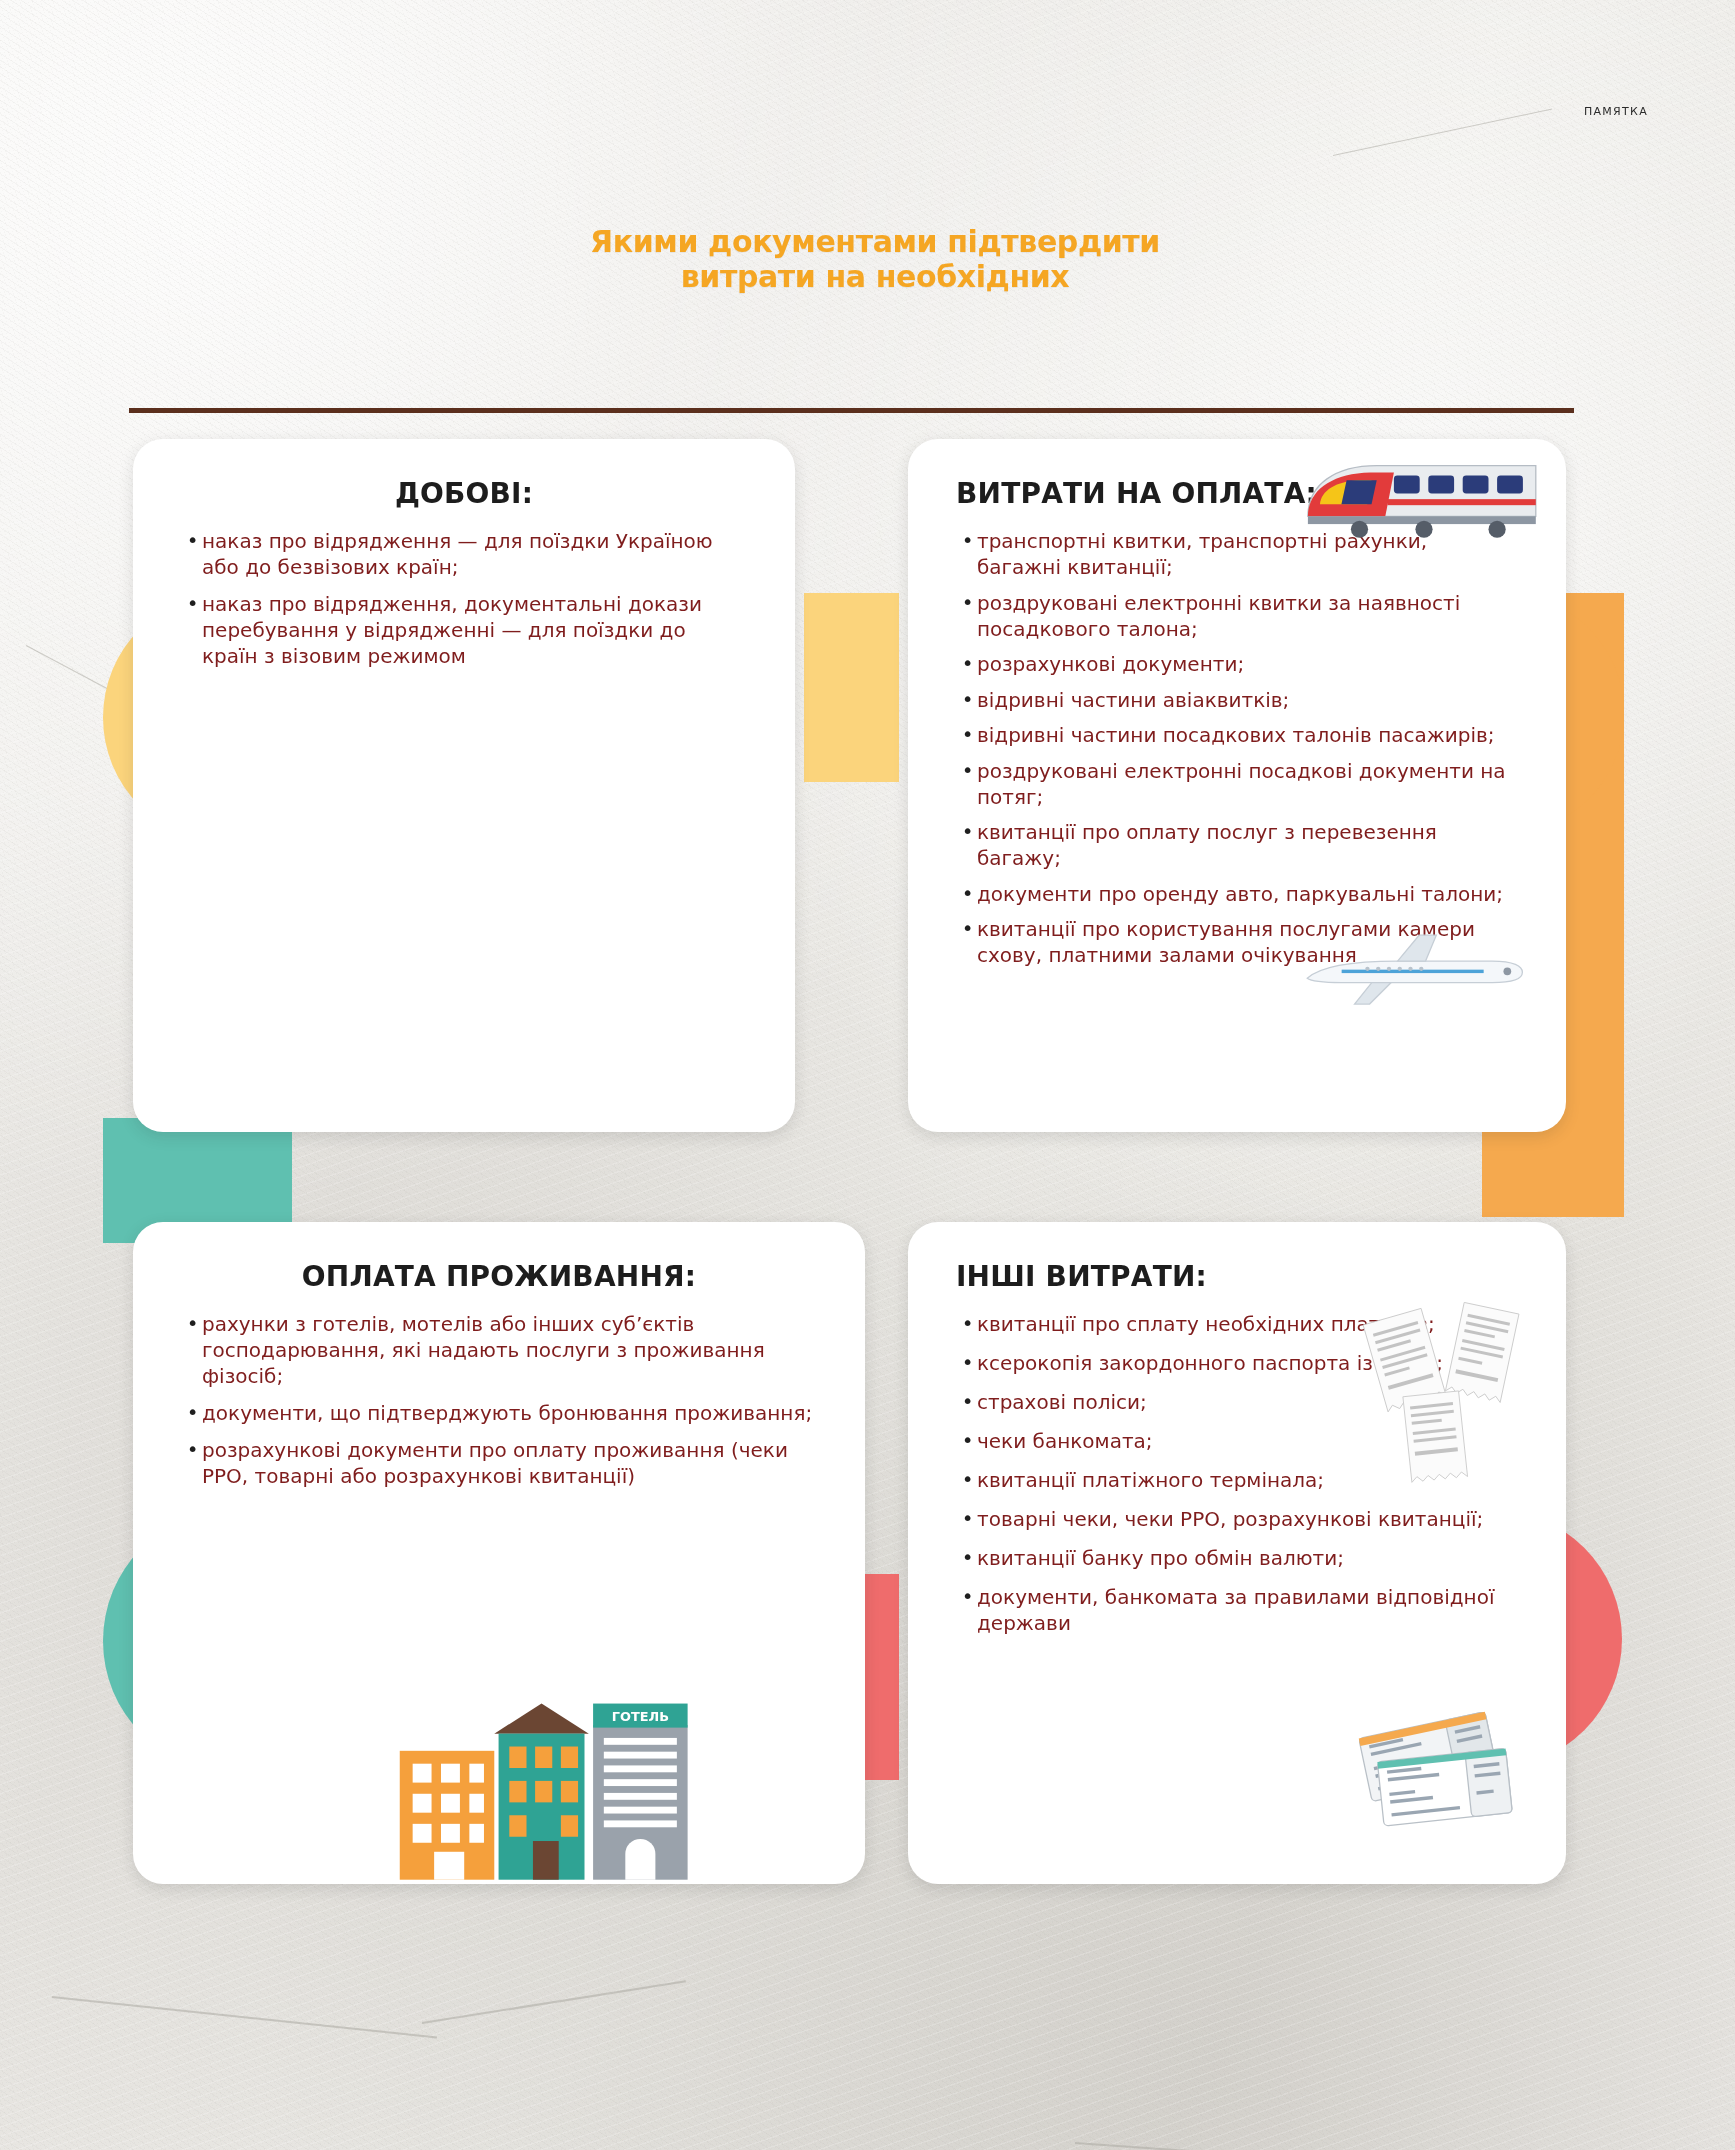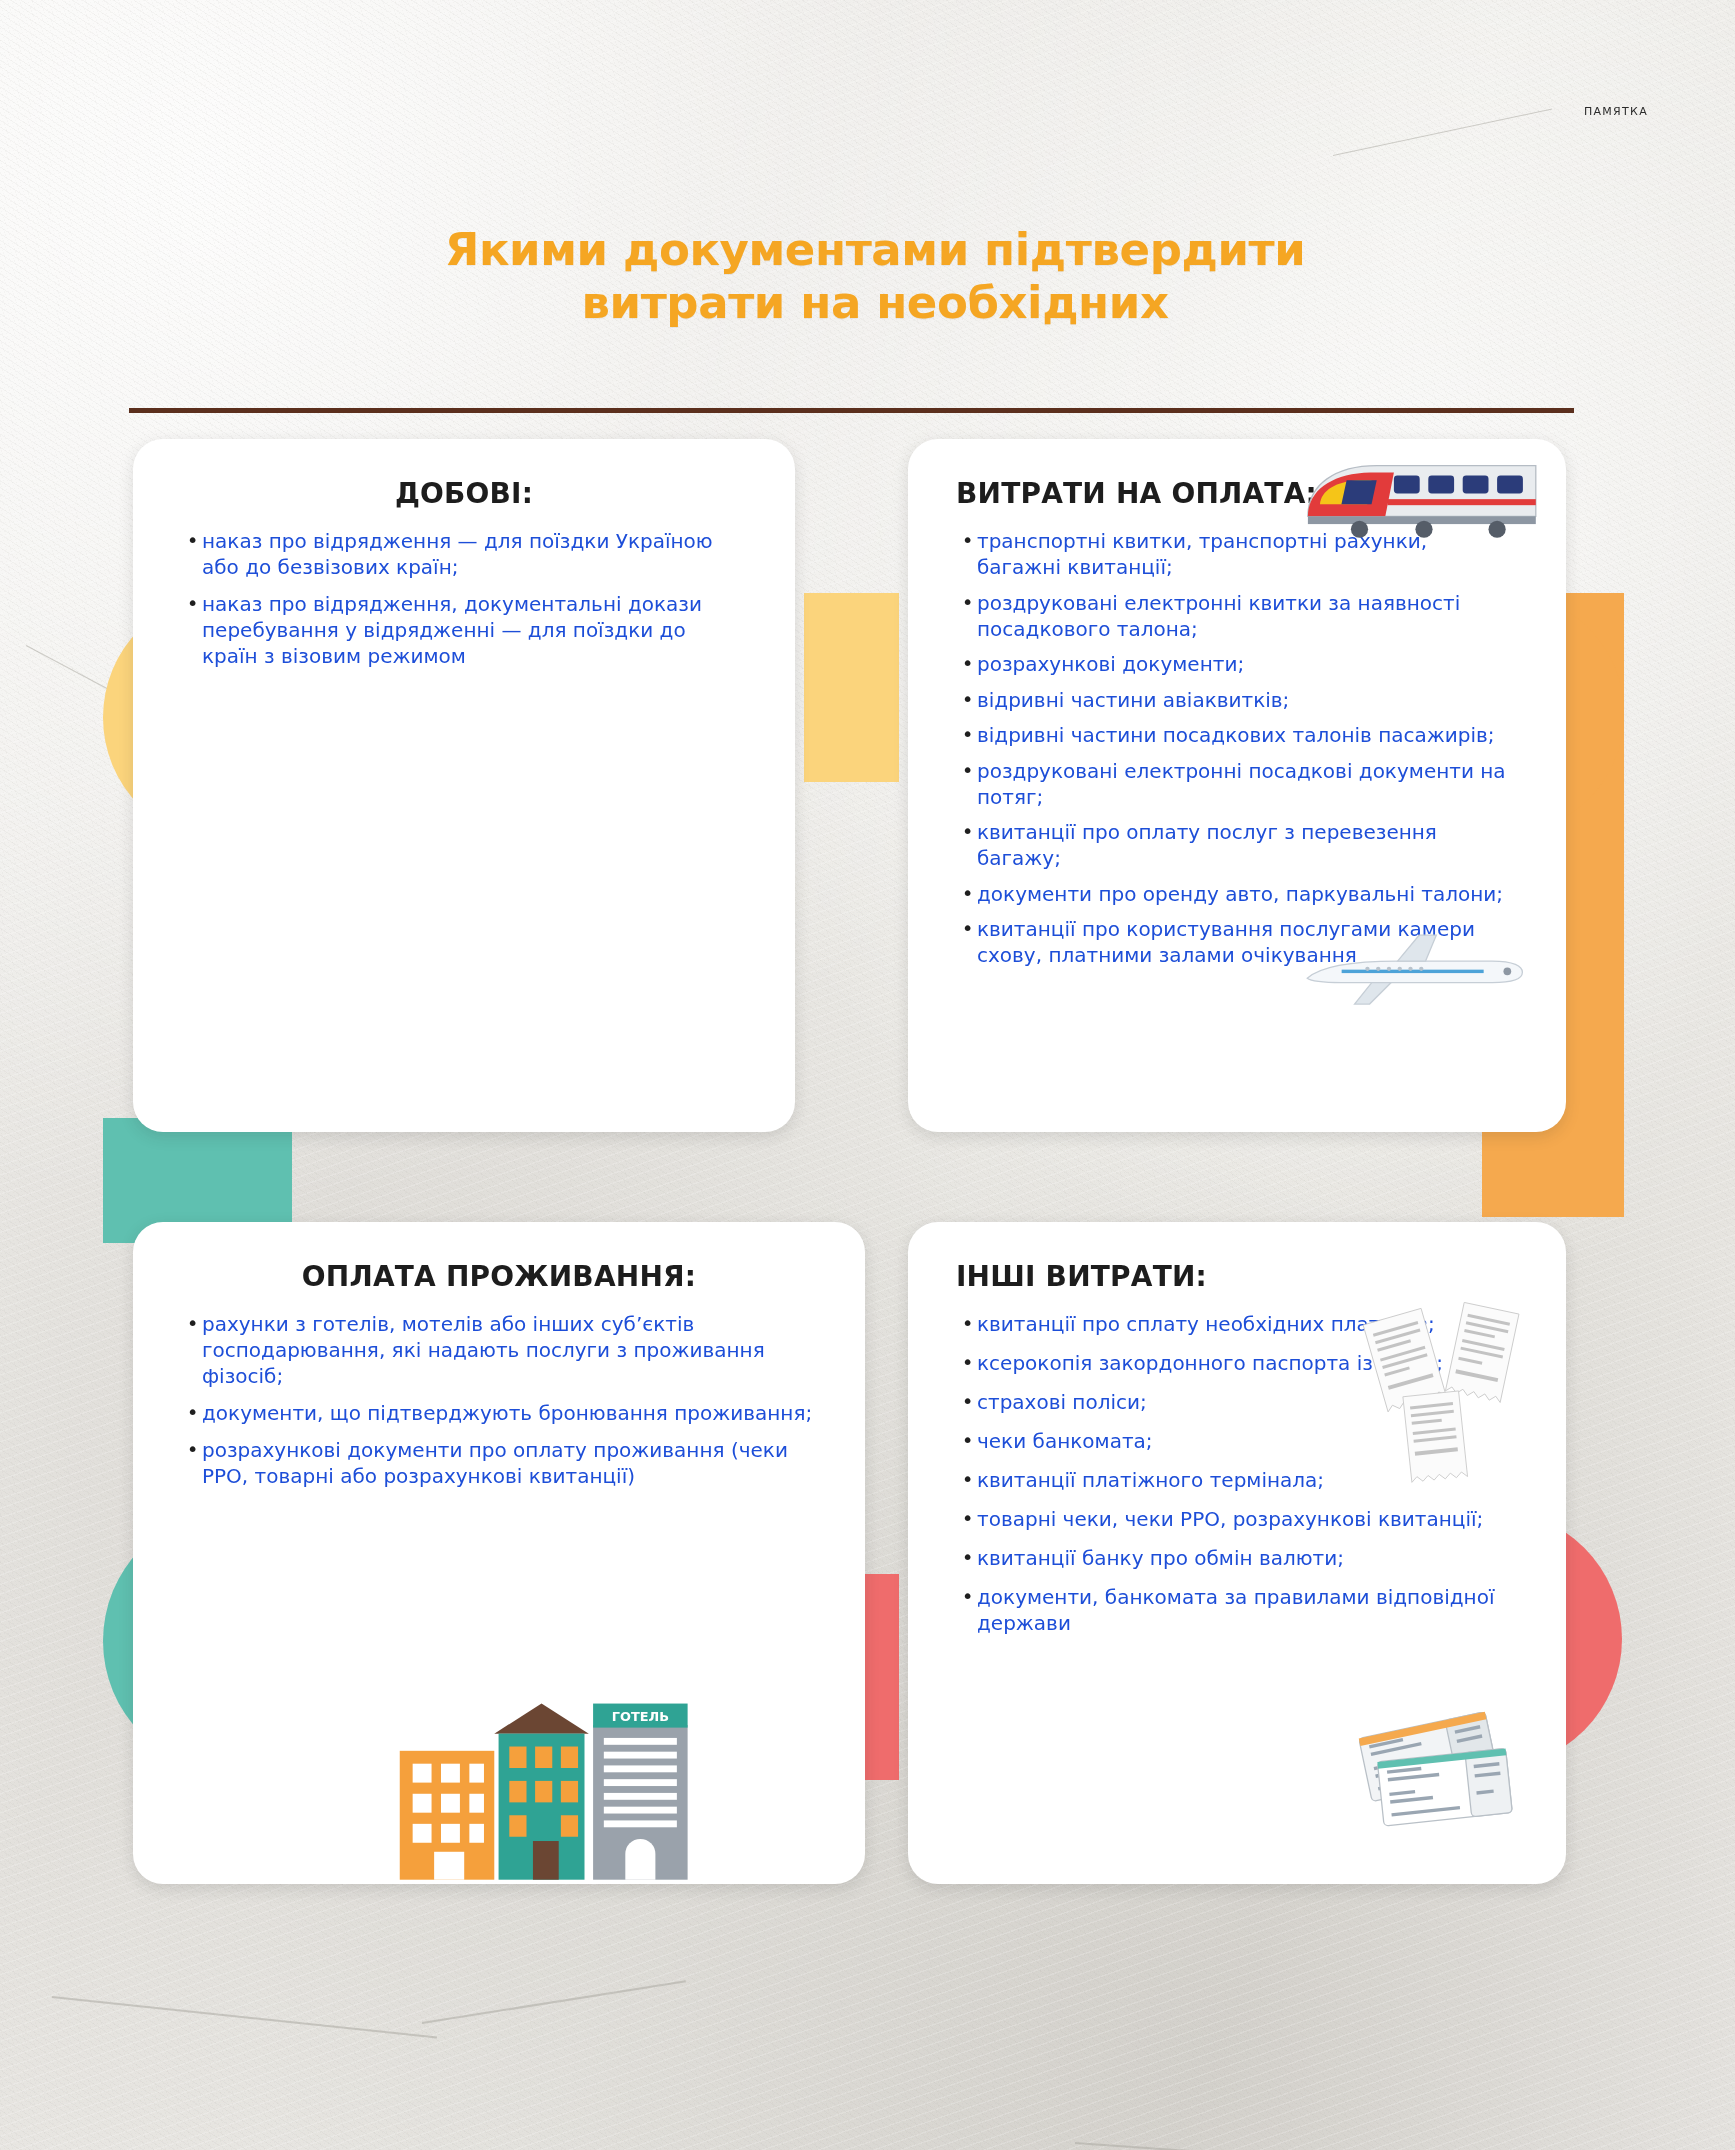--- a/index.html
+++ b/index.html
@@ -53,21 +53,21 @@
     font-weight: 400;
   }
   .title {
     position: absolute;
     left: 129px;
     right: 115px;
     top: 224px;
     text-align: center;
     color: #f5a623;
     font-weight: bold;
-    font-size: 45px;
+    font-size: 30px;
     line-height: 1.17;
     letter-spacing: -0.4px;
     text-shadow: 0 0.9px 0 rgba(0,0,0,0.05);
   }
   .title-rule {
     position: absolute;
     left: 129px;
     width: 1445px;
     top: 408px;
     height: 5.2px;
@@ -157,21 +157,21 @@
   }
   ul.bullets {
     list-style: none;
     margin: 0;
     padding: 0 52px 0 52px;
   }
   ul.bullets li {
     position: relative;
     font-size: 20px;
     line-height: 1.30;
-    color: #1d4ed8;
+    color: #7f1d1d;
     margin-bottom: 11.2px;
     padding-left: 17px;
   }
   ul.bullets li:before {
     content: "•";
     position: absolute;
     left: 1.7px;
     top: -0.9px;
     font-size: 20px;
     color: #1f1f1f;

